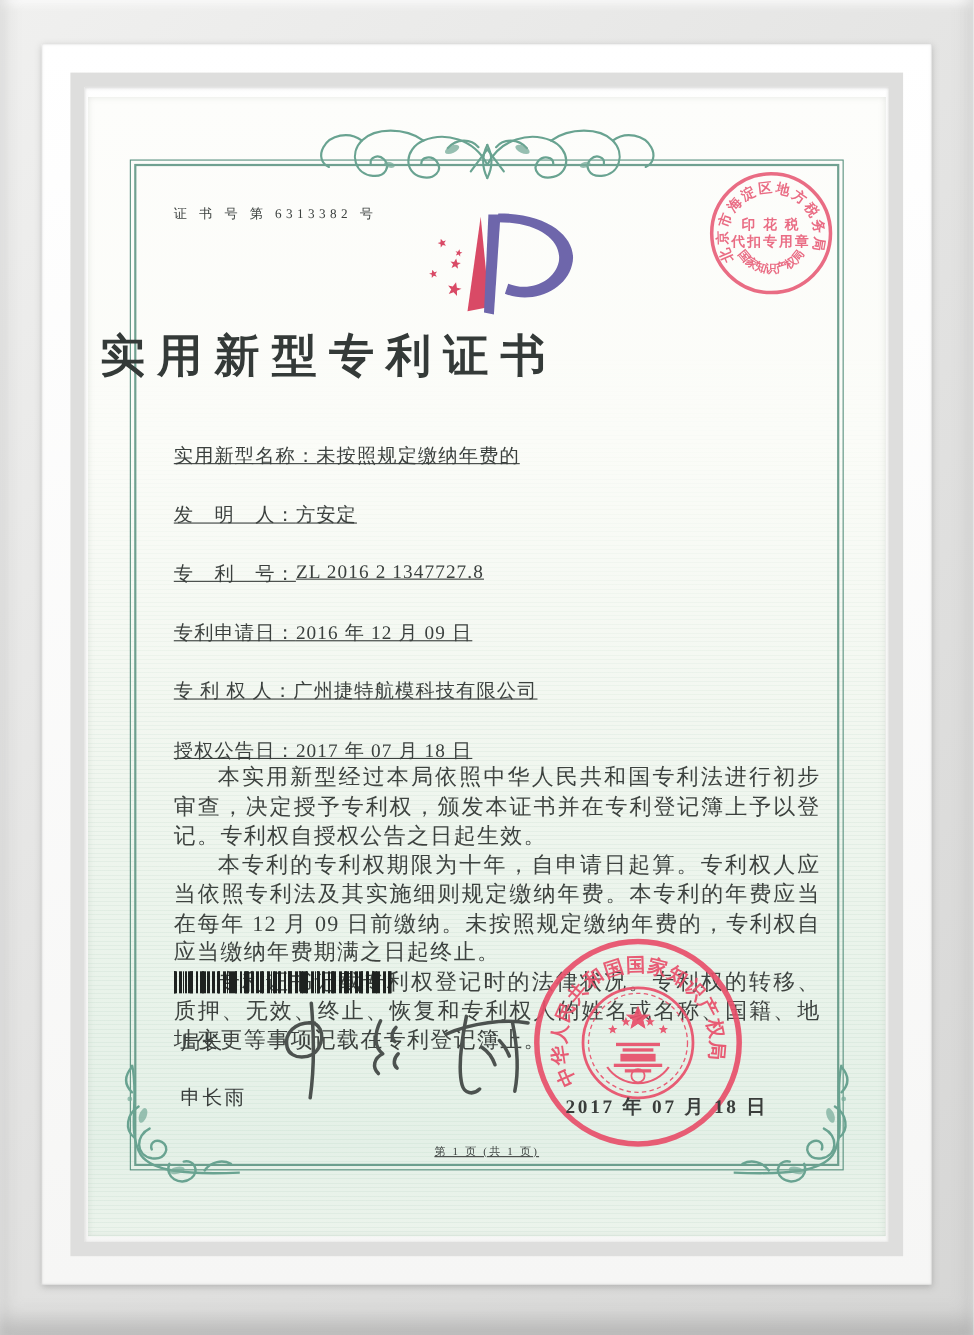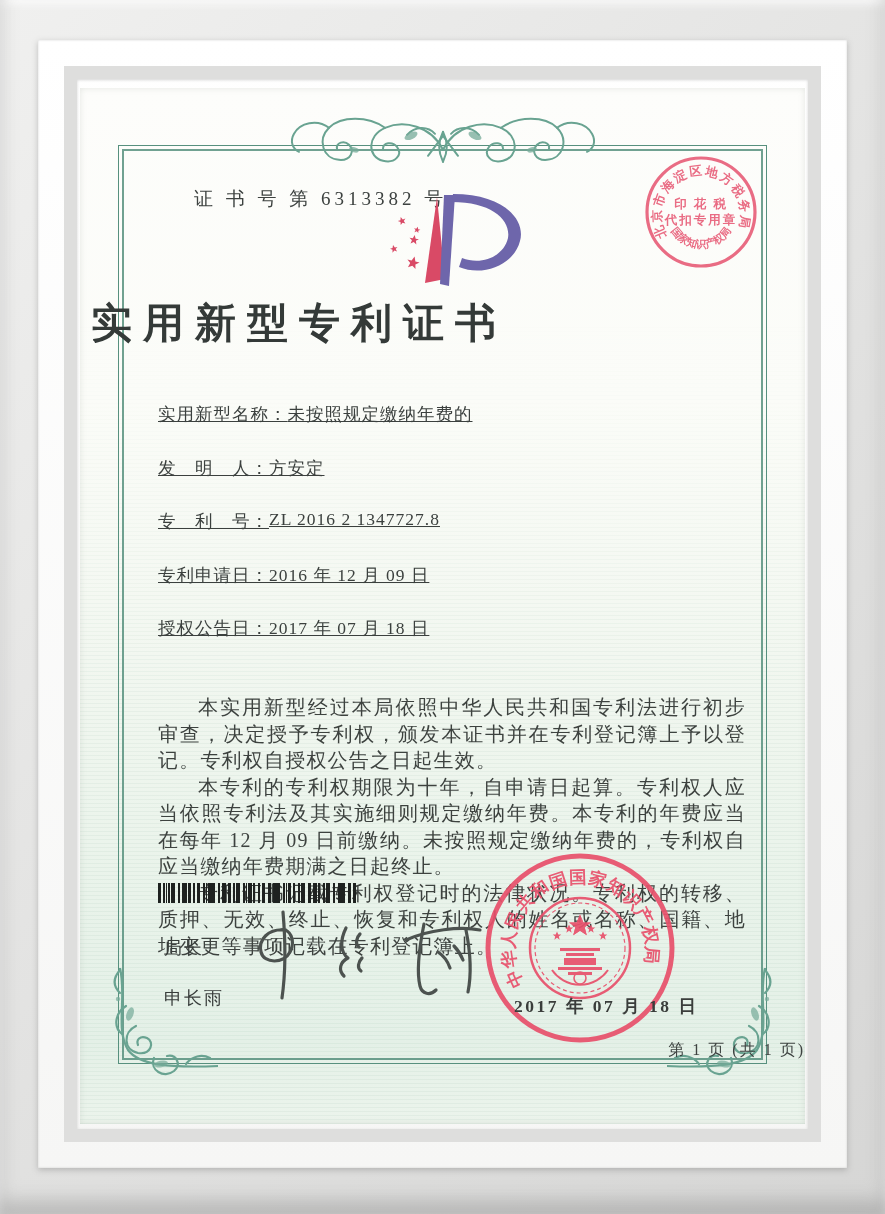--- a/index.html
+++ b/index.html
@@ -42,23 +42,22 @@
   }
   .border-box::before{
     content:"";position:absolute;inset:3px;border:2px solid #57907e;opacity:.85;
   }
   .ornament-top{position:absolute;left:50%;top:57px;transform:translate(-50%,-52%);}
   .flourish{position:absolute;}
   .flourish.bl{left:26px;bottom:44px;}
   .flourish.br{right:26px;bottom:44px;transform:scaleX(-1);}
   
   .cert-no{
-    position:absolute;left:78px;top:98px;font-size:19px;color:#3d4240;
+    position:absolute;left:78px;top:98px;font-size:12px;color:#3d4240;
     letter-spacing:4px;
-    margin-left:36px;
   }
   .logo{position:absolute;left:272px;top:92px;}
   .tax-stamp{position:absolute;left:562px;top:65px;opacity:.92;}
   .doc-title{
     position:absolute;left:0;right:0;top:208px;text-align:left;
     font-size:41px;font-weight:600;color:#343a38;letter-spacing:11px;text-indent:11px;font-family:Liberation Serif, serif;
   }
   .fields{position:absolute;left:78px;top:314px;width:600px;}
   .field-row{height:53.5px;font-size:17.5px;color:#3b403e;display:flex;align-items:flex-start;text-decoration:underline;}
   .field-row .lab{white-space:pre;letter-spacing:1px;}
@@ -78,22 +77,22 @@
   }
   .commissioner{position:absolute;left:84px;top:848px;font-size:18px;color:#383d3b;letter-spacing:2px;}
   .commissioner .name{margin-top:26px;}
   .signature{position:absolute;left:148px;top:812px;}
   .office-seal{position:absolute;left:400px;top:760px;opacity:.92;}
   .issue-date{
     position:absolute;left:434px;top:906px;z-index:6;
     font-size:17.5px;color:#3a3d3b;letter-spacing:2.5px;font-weight:600;
   }
   .page-footer{
-    position:absolute;left:0;right:0;top:952px;text-align:right;
-    font-size:16px;color:#3d4240;letter-spacing:2px;
+    position:absolute;left:0;right:0;top:952px;text-align:center;
+    font-size:10px;color:#3d4240;letter-spacing:2px;text-decoration:underline;
   }
   .stamp-center{font-size:12.5px;font-weight:600;letter-spacing:2px;}
 </style>
 </head>
 <body>
 
 <div class="frame-bevel">
   <div class="frame-white">
     <div class="frame-matline"></div>
   </div>
@@ -202,20 +201,24 @@
       <span class="lab">发　明　人：</span>
       <span class="val">方安定</span>
     </div>
     <div class="field-row">
       <span class="lab">专　利　号：</span>
       <span class="val">ZL 2016 2 1347727.8</span>
     </div>
     <div class="field-row">
       <span class="lab">专利申请日：</span>
       <span class="val">2016 年 12 月 09 日</span>
+    </div>
+    <div class="field-row">
+      <span class="lab">专 利 权 人：</span>
+      <span class="val">广州捷特航模科技有限公司</span>
     </div>
     <div class="field-row">
       <span class="lab">授权公告日：</span>
       <span class="val">2017 年 07 月 18 日</span>
     </div>
   </div>
 
   <div class="paragraphs">
     <p>本实用新型经过本局依照中华人民共和国专利法进行初步审查，决定授予专利权，颁发本证书并在专利登记簿上予以登记。专利权自授权公告之日起生效。</p>
     <p>本专利的专利权期限为十年，自申请日起算。专利权人应当依照专利法及其实施细则规定缴纳年费。本专利的年费应当在每年 12 月 09 日前缴纳。未按照规定缴纳年费的，专利权自应当缴纳年费期满之日起终止。</p>

